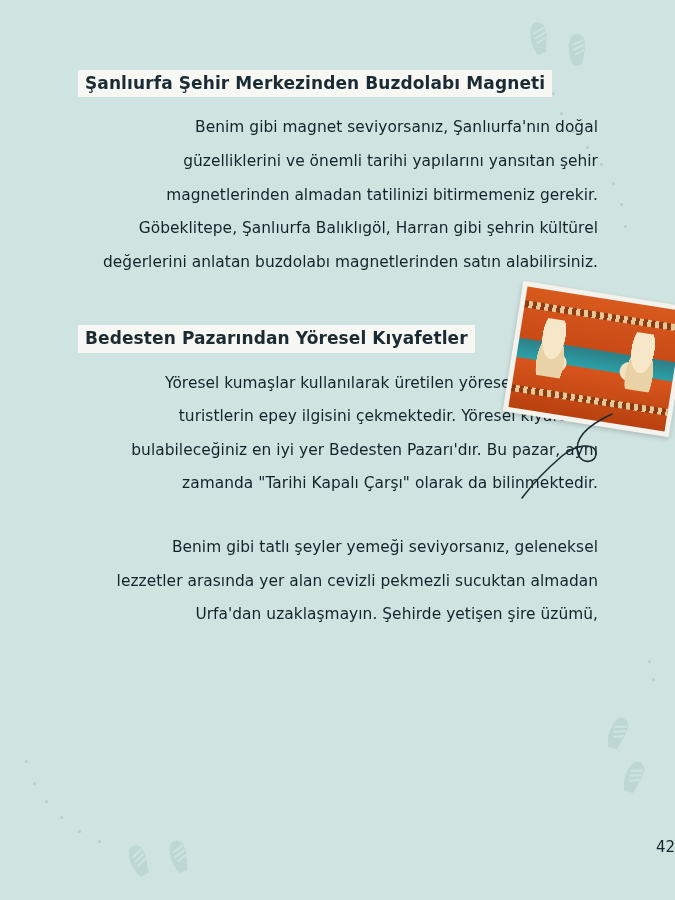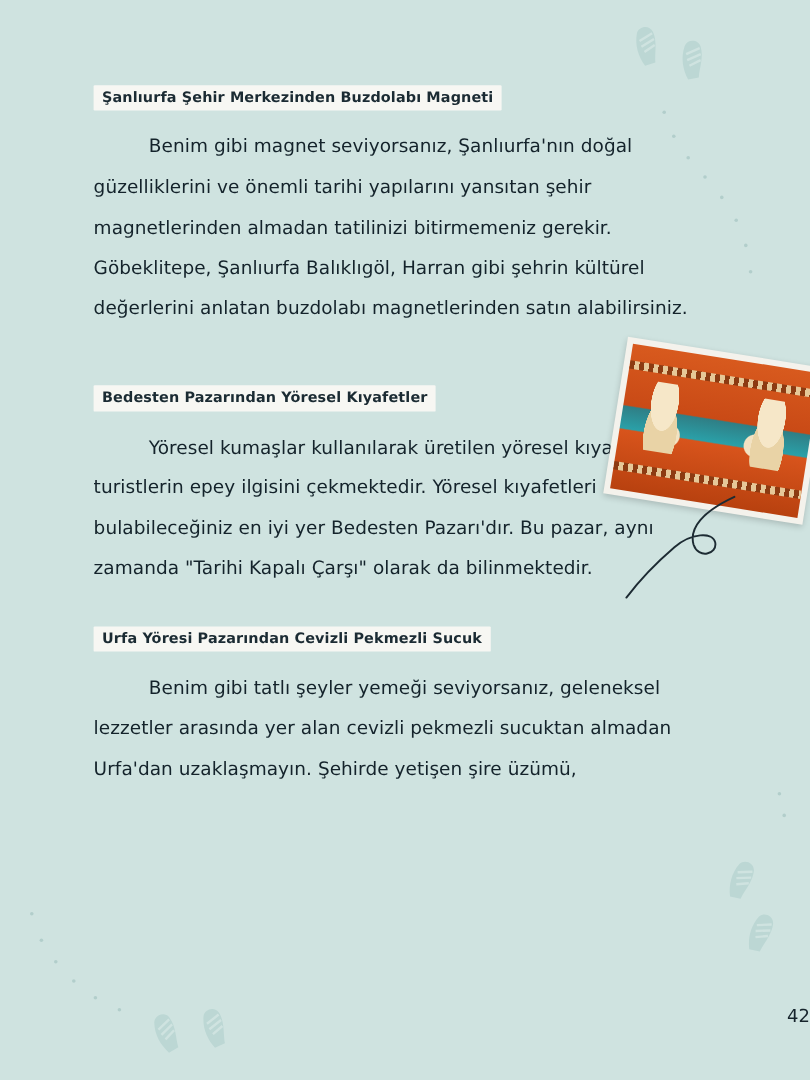--- a/index.html
+++ b/index.html
@@ -42,36 +42,36 @@
     position: absolute;
     left: 78px;
     top: 70px;
     width: 520px;
   }
 
   h2.heading {
     display: inline-block;
     margin: 0;
     font-family: "DejaVu Sans", sans-serif;
-    font-size: 12px;
+    font-size: 17px;
     font-weight: 600;
     color: #1b2b33;
     background: #f7f7f3;
     padding: 3px 7px 4px 7px;
     line-height: 1.2;
     letter-spacing: 0.1px;
     border-radius: 1px;
   }
 
   p.para {
     margin: 14px 0 0 0;
     font-size: 15.4px;
     line-height: 2.18;
     color: #14232b;
-    text-align: left;
+    text-align: right;
     letter-spacing: 0.05px;
   }
   p.para .indent {
     display: inline-block;
     width: 46px;
   }
 
   .block { margin-bottom: 26px; }
   .block.b2 { margin-top: 46px; }
   .block.b3 { margin-top: 30px; }
@@ -202,21 +202,20 @@
       <h2 class="heading">Şanlıurfa Şehir Merkezinden Buzdolabı Magneti</h2>
       <p class="para"><span class="indent"></span><span>Benim gibi magnet seviyorsanız, Şanlıurfa'nın doğal güzelliklerini ve önemli tarihi yapılarını yansıtan şehir magnetlerinden almadan tatilinizi bitirmemeniz gerekir. Göbeklitepe, Şanlıurfa Balıklıgöl, Harran gibi şehrin kültürel değerlerini anlatan buzdolabı magnetlerinden satın alabilirsiniz.</span></p>
     </div>
 
     <div class="block b2">
       <h2 class="heading">Bedesten Pazarından Yöresel Kıyafetler</h2>
       <p class="para"><span class="indent"></span><span>Yöresel kumaşlar kullanılarak üretilen yöresel kıyafetler, turistlerin epey ilgisini çekmektedir. Yöresel kıyafetleri bulabileceğiniz en iyi yer Bedesten Pazarı'dır. Bu pazar, aynı zamanda "Tarihi Kapalı Çarşı" olarak da bilinmektedir.</span></p>
     </div>
 
     <div class="block b3">
-      <h2 class="heading">Urfa Yöresi Pazarından Cevizli Pekmezli Sucuk</h2>
       <p class="para"><span class="indent"></span><span>Benim gibi tatlı şeyler yemeği seviyorsanız, geleneksel lezzetler arasında yer alan cevizli pekmezli sucuktan almadan Urfa'dan uzaklaşmayın. Şehirde yetişen şire üzümü,</span></p>
     </div>
 
   </div>
 
   <div class="photo-card">
     <div class="photo-inner">
       <div class="photo-stripe top"></div>
       <div class="bird left"></div>
       <div class="bird right"></div>

